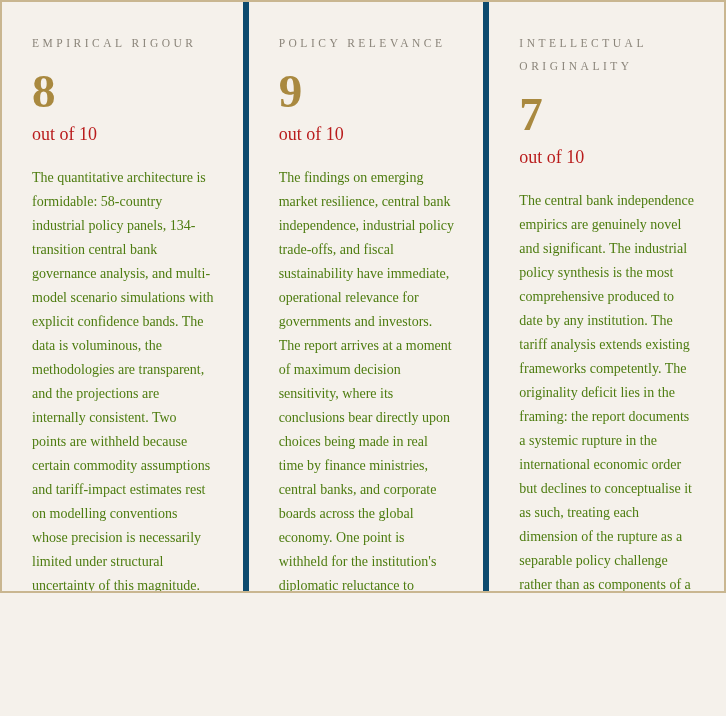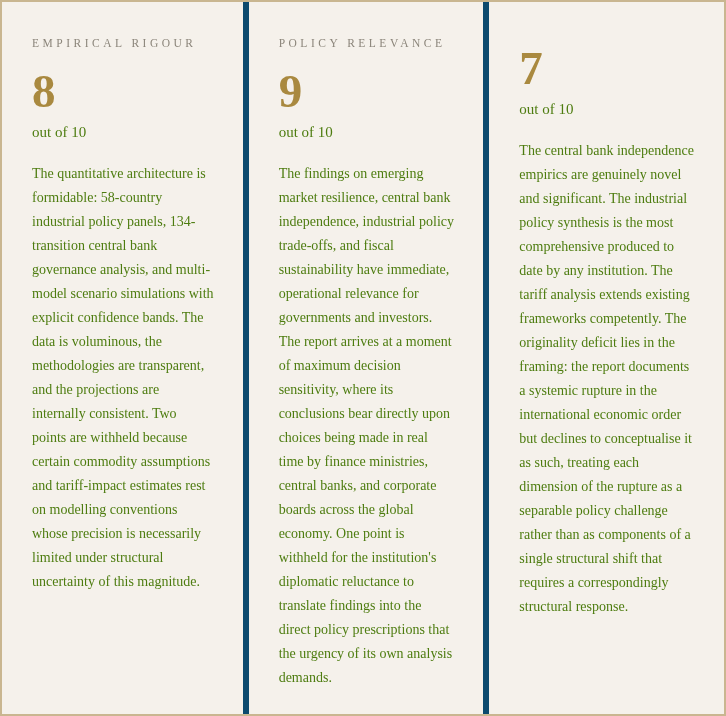--- a/index.html
+++ b/index.html
@@ -10,21 +10,21 @@
     overflow: hidden;
   }
 
   body {
     background: #f5f1eb;
     font-family: "Liberation Serif", serif;
   }
 
   .scorecard {
     width: 726px;
-    height: 716px;
+    height: 593px;
     border: 2px solid #c9b690;
     display: grid;
     grid-template-columns: 1fr 1fr 1fr;
     background: #f5f1eb;
   }
 
   .score-col {
     padding: 30px 29px 10px 30px;
     overflow: hidden;
   }
@@ -45,22 +45,22 @@
   .score-number {
     margin-top: 13px;
     font-size: 47px;
     line-height: 1;
     font-weight: 700;
     color: #a9893f;
   }
 
   .out-of {
     margin-top: 9px;
-    font-size: 15px;
-    color: #4d7c0f;
+    font-size: 18px;
+    color: #b91c1c;
   }
 
   .score-body {
     margin-top: 21px;
     font-size: 14px;
     line-height: 24px;
     color: #4d7c0f;
   }
 </style>
 </head>
@@ -76,18 +76,19 @@
   </article>
 
   <article class="score-col">
     <h2 class="cat-title">POLICY RELEVANCE</h2>
     <div class="score-number">9</div>
     <div class="out-of">out of 10</div>
     <p class="score-body">The findings on emerging market resilience, central bank independence, industrial policy trade-offs, and fiscal sustainability have immediate, operational relevance for governments and investors. The report arrives at a moment of maximum decision sensitivity, where its conclusions bear directly upon choices being made in real time by finance ministries, central banks, and corporate boards across the global economy. One point is withheld for the institution's diplomatic reluctance to translate findings into the direct policy prescriptions that the urgency of its own analysis demands.</p>
   </article>
 
   <article class="score-col">
+    <h2 class="cat-title">INTELLECTUAL ORIGINALITY</h2>
     <div class="score-number">7</div>
     <div class="out-of">out of 10</div>
     <p class="score-body">The central bank independence empirics are genuinely novel and significant. The industrial policy synthesis is the most comprehensive produced to date by any institution. The tariff analysis extends existing frameworks competently. The originality deficit lies in the framing: the report documents a systemic rupture in the international economic order but declines to conceptualise it as such, treating each dimension of the rupture as a separable policy challenge rather than as components of a single structural shift that requires a correspondingly structural response.</p>
   </article>
 
 </div>
 
 </body></html>

